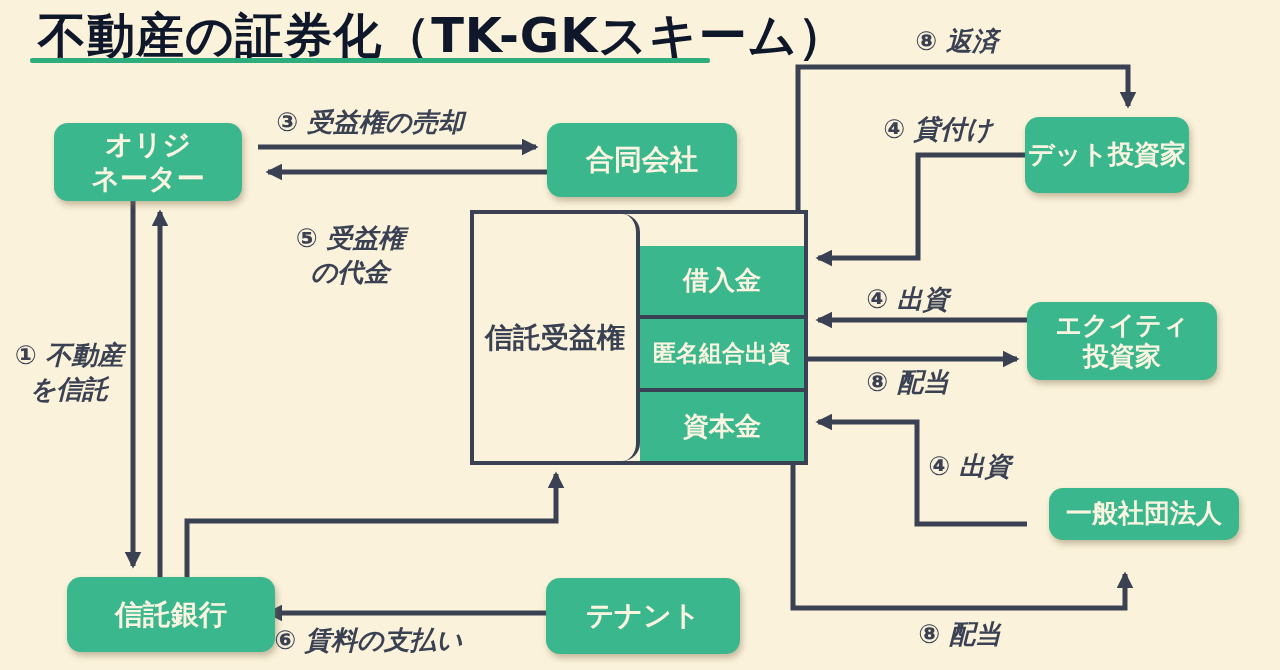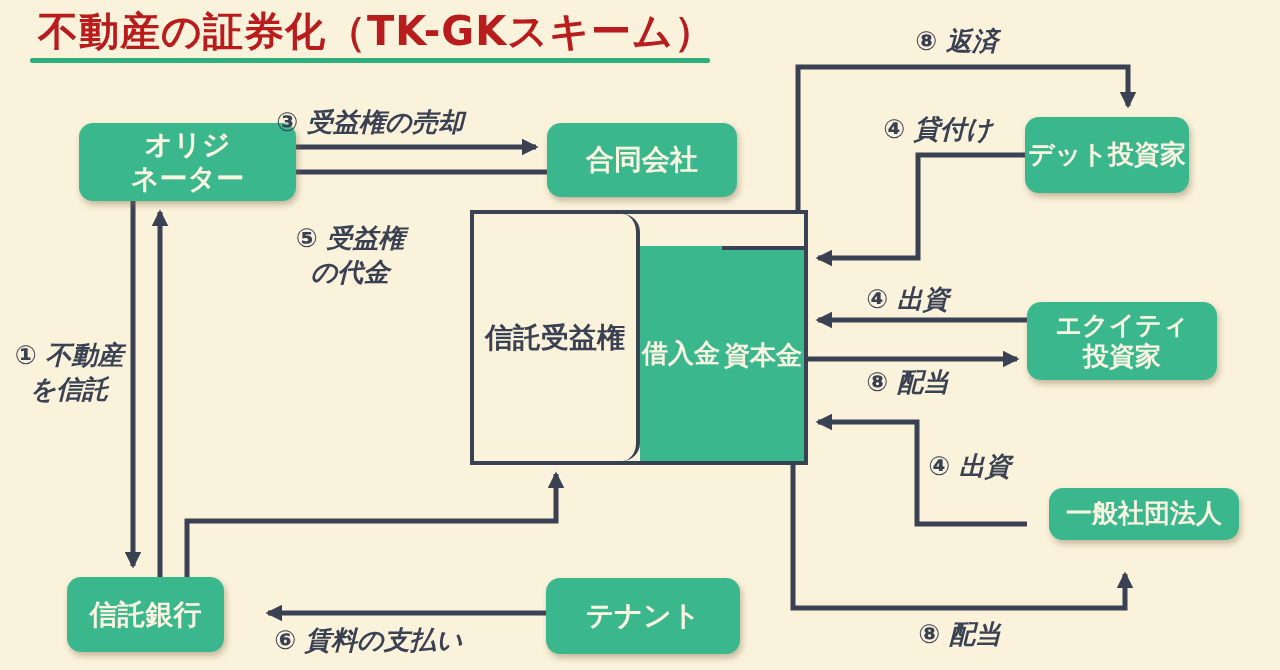--- a/index.html
+++ b/index.html
@@ -5,21 +5,21 @@
   * { margin:0; padding:0; box-sizing:border-box; }
   body { background:#FBF2DB; }
   .canvas {
     position:relative; width:1280px; height:670px;
     background:#FBF2DB; overflow:hidden;
     font-family:"DejaVu Sans","Liberation Sans",sans-serif;
     color:#3A4153;
   }
   .page-title {
     position:absolute; left:38px; top:4px;
-    font-size:40px; font-weight:bold; letter-spacing:1px; color:#b91c1c;
+    font-size:48px; font-weight:bold; letter-spacing:1px; color:#0f172a;
     white-space:nowrap;
   }
   .title-underline {
     position:absolute; left:30px; top:58px; width:680px; height:5px;
     background:#2FAE7D; border-radius:2px;
   }
   .node {
     position:absolute; background:#3BB78E; color:#FBF4E0;
     font-weight:bold; font-size:28px; line-height:1.2;
     display:flex; align-items:center; justify-content:center; text-align:center;
@@ -34,21 +34,21 @@
   .flow-label.center { text-align:center;margin-top:32px; }
   .structure {
     position:absolute; left:470px; top:210px; width:338px; height:255px;
     border:4px solid #3A4153; background:#FBF2DB; display:flex;
   }
   .cell-left {
     width:166px; border-right:4px solid #3A4153;
     display:flex; align-items:center; justify-content:center;
     font-size:28px; font-weight:bold; color:#3A4153; text-align:center;border-radius:18px;
   }
-  .col-right { flex:1; display:flex; flex-direction:row;margin-top:32px; }
+  .col-right { flex:1; display:flex; flex-direction:column;margin-top:32px; }
   .cell-green {
     flex:1; background:#3BB78E; color:#FBF4E0; font-weight:bold; font-size:26px;
     display:flex; align-items:center; justify-content:center; text-align:center;
   }
   .cell-green.tk { font-size:23px; }
   .cell-green + .cell-green { border-top:4px solid #3A4153; }
   svg.arrow-layer { position:absolute; left:0; top:0; width:1280px; height:670px; }
 </style>
 </head>
 <body>
@@ -73,34 +73,35 @@
       <path d="M 1025 155 L 918 155 L 918 258 L 818 258" marker-end="url(#ah)"></path>
       <path d="M 1027 320 L 818 320" marker-end="url(#ah)"></path>
       <path d="M 808 359 L 1017 359" marker-end="url(#ah)"></path>
       <path d="M 1027 524 L 917 524 L 917 422 L 818 422" marker-end="url(#ah)"></path>
       <path d="M 793 464 L 793 608 L 1125 608 L 1125 574" marker-end="url(#ah)"></path>
       <path d="M 187 577 L 187 521 L 556 521 L 556 474" marker-end="url(#ah)"></path>
       <path d="M 546 613 L 268 613" marker-end="url(#ah)"></path>
     </g>
   </svg>
 
-  <div class="node" style="left:79px; top:123px; width:217px; height:78px;">オリジ
+  <div class="node" style="left:54px; top:123px; width:188px; height:78px;">オリジ
 ネーター</div>
   <div class="node" style="left:547px; top:123px; width:190px; height:74px;">合同会社</div>
   <div class="node sm" style="left:1025px; top:117px; width:164px; height:76px;">デット投資家</div>
   <div class="node sm" style="left:1027px; top:302px; width:190px; height:78px;">エクイティ
 投資家</div>
   <div class="node sm" style="left:1049px; top:488px; width:190px; height:52px;">一般社団法人</div>
-  <div class="node" style="left:67px; top:577px; width:157px; height:75px;">信託銀行</div>
+  <div class="node" style="left:67px; top:577px; width:208px; height:75px;">信託銀行</div>
   <div class="node" style="left:546px; top:578px; width:194px; height:76px;">テナント</div>
 
   <div class="structure">
     <div class="cell-left">信託受益権</div>
     <div class="col-right">
       <div class="cell-green">借入金</div>
+      <div class="cell-green tk">匿名組合出資</div>
       <div class="cell-green">資本金</div>
     </div>
   </div>
 
   <div class="flow-label center" style="left:4px; top:307px; width:130px;">① 不動産
 を信託</div>
   <div class="flow-label" style="left:276px; top:106px;">③ 受益権の売却</div>
   <div class="flow-label center" style="left:280px; top:190px; width:140px;">⑤ 受益権
 の代金</div>
   <div class="flow-label" style="left:915px; top:25px;">⑧ 返済</div>

